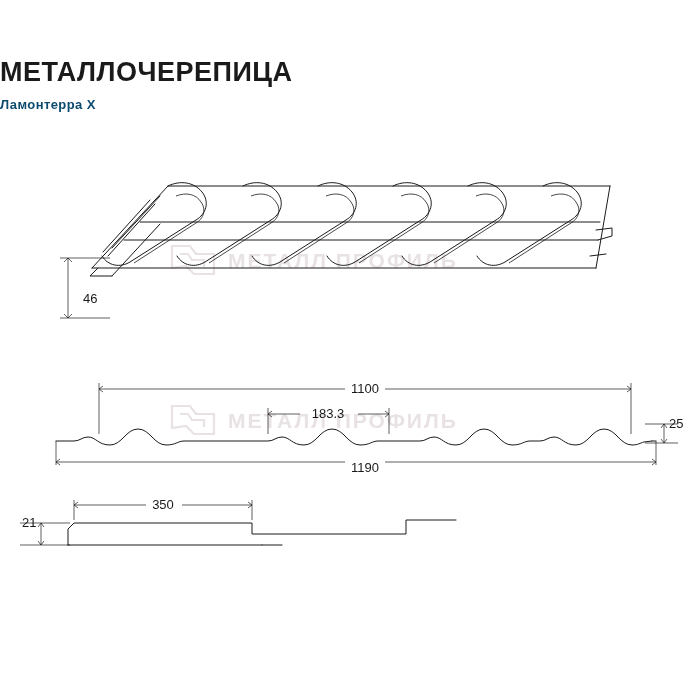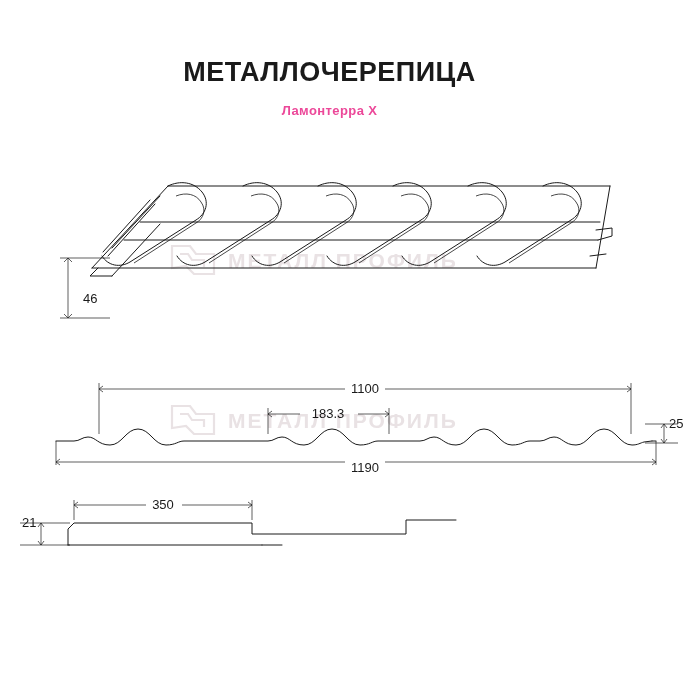--- a/index.html
+++ b/index.html
@@ -19,36 +19,35 @@
     position: absolute;
     top: 0; left: 0;
     width: 700px;
     height: 700px;
   }
   .title-block {
     position: absolute;
     left: 0;
     top: 58px;
     width: 659px;
-    text-align: center;
     pointer-events: none;
   }
   .title-main {
     font-size: 27px;
     font-weight: bold;
     letter-spacing: 0.5px;
     color: #1a1a1a;
     line-height: 1.1;
   }
   .title-sub {
-    margin-top: 15px;
+    margin-top: 9px;
     font-size: 13px;
     font-weight: bold;
     letter-spacing: 0.4px;
-    color: #ec4899;
+    color: #0c4a6e;
   }
   svg text {
     font-family: "Liberation Sans", sans-serif;
     fill: #1a1a1a;
   }
   .dim-label {
     font-size: 13px;
   }
   .wm-text {
     font-family: "Liberation Sans", sans-serif;

